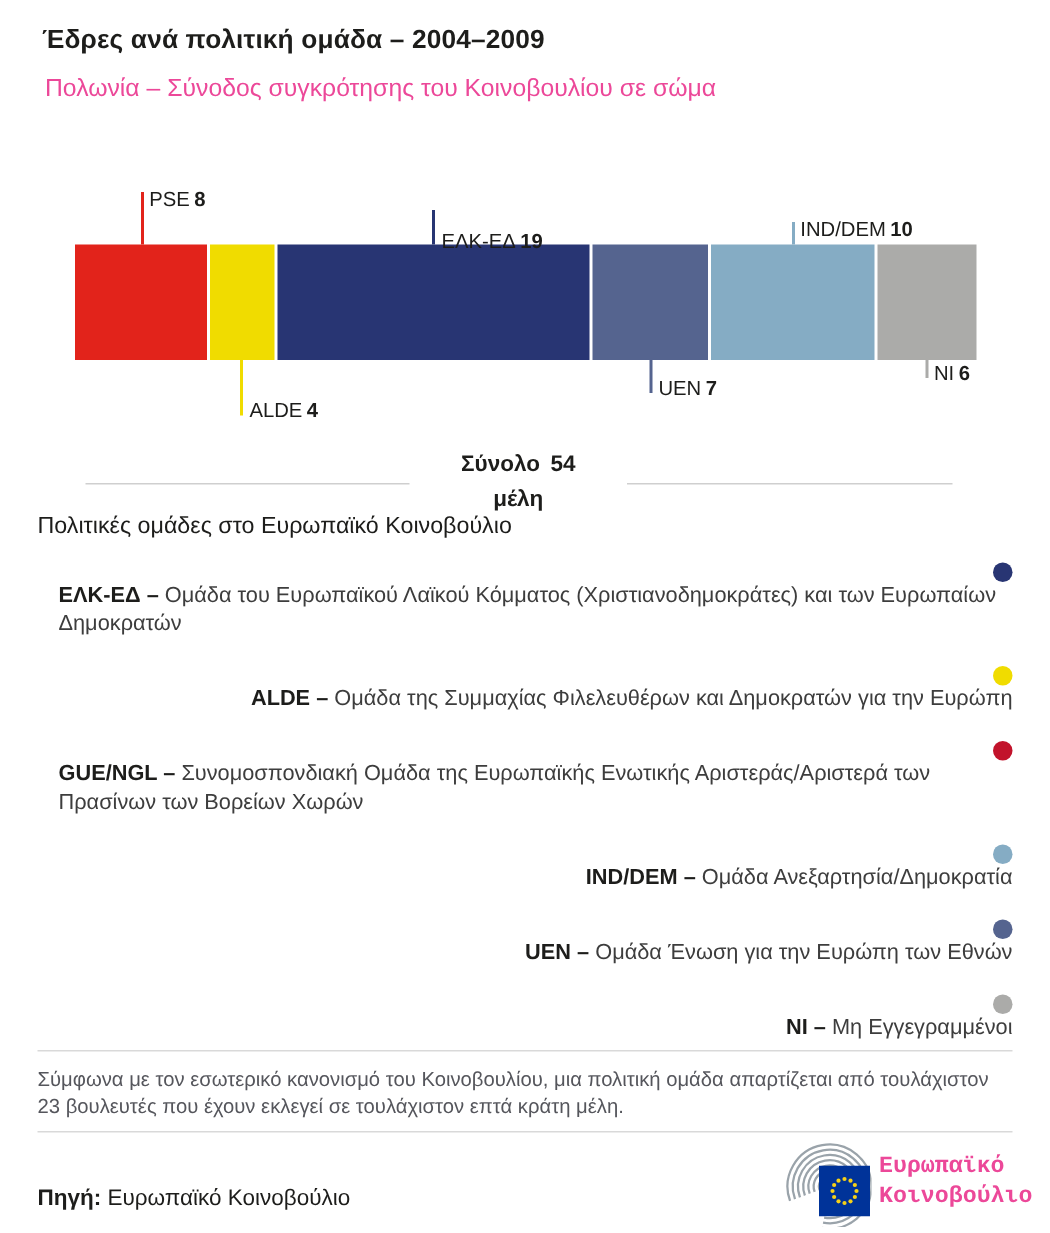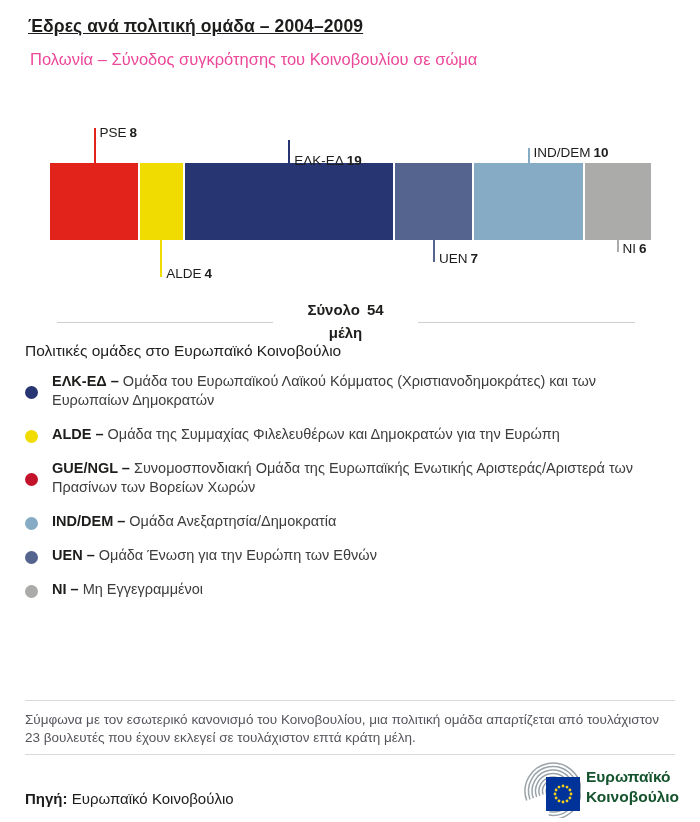--- a/index.html
+++ b/index.html
@@ -1,20 +1,20 @@
 <!DOCTYPE html>
 <html><head>
 <meta charset="utf-8">
 <style>
   html,body { margin:0; padding:0; }
   body {
     width:700px; height:822px; position:relative; background:#ffffff;
     font-family:"Liberation Sans", sans-serif; color:#1d1d1b; overflow:hidden;
   }
-  .title { position:absolute; left:28px; top:16px; font-size:17.5px; font-weight:700; letter-spacing:.1px;text-decoration:underline; }
+  .title { position:absolute; left:28px; top:16px; font-size:17.5px; font-weight:700; letter-spacing:.1px; }
   .subtitle { position:absolute; left:30px; top:50px; font-size:16.5px; font-weight:400; color:#ec4899; }
 
   
   .chart { position:absolute; left:50px; top:108px; width:601px; height:180px; }
   .bar { position:absolute; left:0; top:55px; width:100%; height:77px; display:flex; gap:2px; }
   .bar .seg { height:100%; }
   .callout-line { position:absolute; width:2px; }
   .callout-label { position:absolute; font-size:13.5px; white-space:nowrap; color:#1d1d1b; }
   .callout-label b { font-weight:700; margin-left:3px; }
 
@@ -23,21 +23,21 @@
   .summary .rule { position:absolute; top:26px; height:1px; background:#cfcfcf; }
   .summary .rule.left { left:57px; width:216px; }
   .summary .rule.right { left:418px; width:217px; }
   .summary .txt { position:absolute; left:273px; width:145px; top:2px; text-align:center;
                   font-size:15px; font-weight:700; line-height:23px; }
   .summary .txt .val { margin-left:7px; }
 
   
   .legend-heading { position:absolute; left:25px; top:342px; font-size:15.5px; font-weight:400; }
   .legend { position:absolute; left:25px; top:372px; width:650px; }
-  .legend-item { display:flex; align-items:center; margin-bottom:15px; }
+  .legend-item { display:flex; align-items:flex-end; margin-bottom:15px;flex-direction:column; }
   .dot { width:13px; height:13px; border-radius:50%; flex:0 0 13px; margin-top:3px; }
   .legend-text { margin-left:14px; font-size:14.5px; line-height:19px; color:#3d3d3d; }
   .legend-text .gname { font-weight:700; color:#1d1d1b; }
 
   
   .footnote { position:absolute; left:25px; top:700px; width:650px; border-top:1px solid #d9d9d9;
               padding-top:10px; font-size:13.5px; line-height:17.5px; color:#55565c; }
   .rule-bottom { position:absolute; left:25px; top:754px; width:650px; height:1px; background:#d9d9d9; }
 
   
@@ -141,17 +141,17 @@
       <circle cx="17.0" cy="25.0" r="1.4" fill="#f7d117"></circle>
       <circle cx="13.0" cy="23.9" r="1.4" fill="#f7d117"></circle>
       <circle cx="10.1" cy="21.0" r="1.4" fill="#f7d117"></circle>
       <circle cx="9.0" cy="17.0" r="1.4" fill="#f7d117"></circle>
       <circle cx="10.1" cy="13.0" r="1.4" fill="#f7d117"></circle>
       <circle cx="13.0" cy="10.1" r="1.4" fill="#f7d117"></circle>
       <circle cx="17.0" cy="9.0" r="1.4" fill="#f7d117"></circle>
       <circle cx="21.0" cy="10.1" r="1.4" fill="#f7d117"></circle>
       <circle cx="23.9" cy="13.0" r="1.4" fill="#f7d117"></circle>
     </svg>
-  <div class="logo-text" style="color: #14532d;">
+  <div class="logo-text" style="color: #ec4899; font-family: Liberation Mono, monospace;">
     <div>Ευρωπαϊκό</div>
     <div>Κοινοβούλιο</div>
   </div>
 </div>
 
 </body></html>

